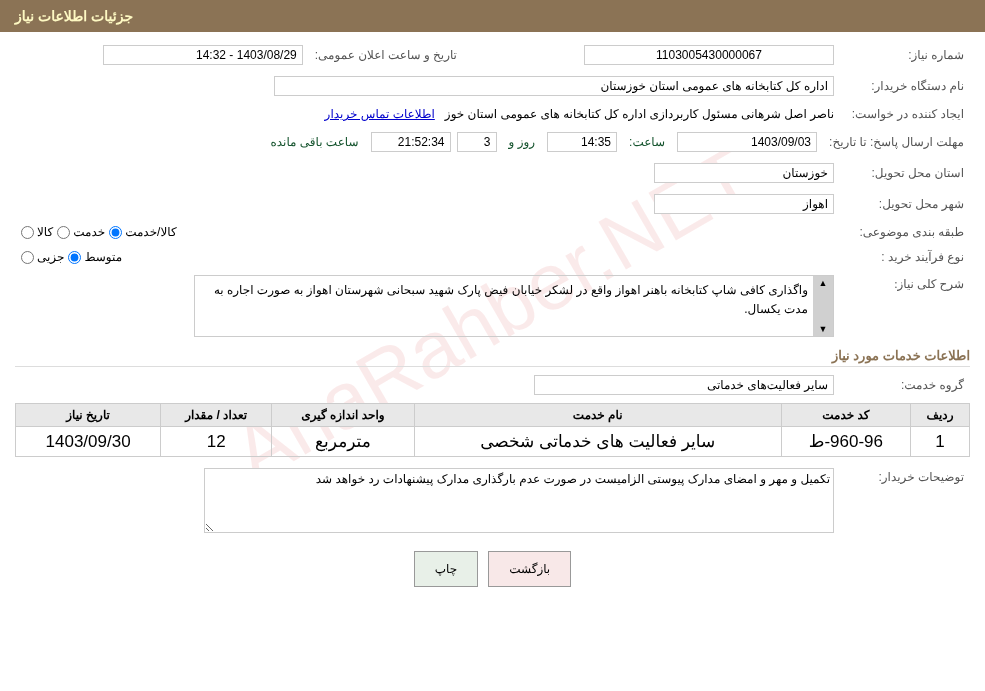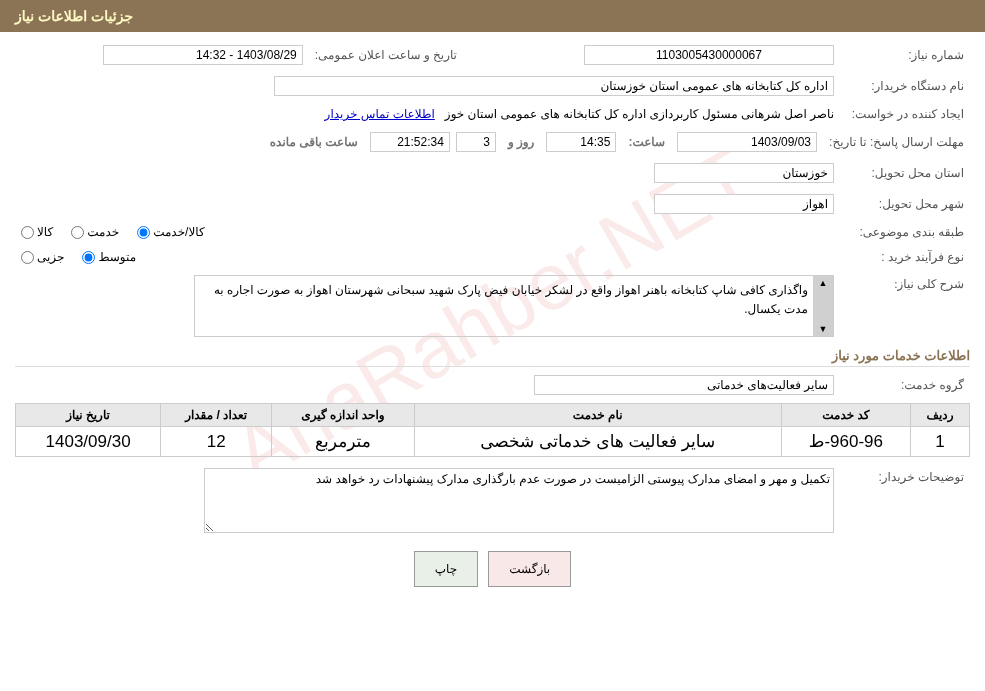--- a/index.html
+++ b/index.html
@@ -56,21 +56,21 @@
       font-family: Tahoma, Arial, sans-serif;
       font-size: 12px;
       direction: rtl;
     }
     .value-cell {
       text-align: right;
     }
     .input-code { width: 250px; text-align: center; }
     .input-date { width: 140px; }
     .blue-link { color: #0000cc; text-decoration: underline; cursor: pointer; }
-    .radio-row { display: flex; align-items: center; gap: 18px; flex-direction: row-reverse; }
+    .radio-row { display: flex; align-items: center; gap: 4px; flex-direction: row-reverse; }
     .radio-item { display: flex; align-items: center; gap: 3px; }
     .services-table {
       width: 100%;
       border-collapse: collapse;
       margin-top: 5px;
     }
     .services-table th {
       background: #e8e8e8;
       border: 1px solid #ccc;
       padding: 4px 6px;
@@ -127,23 +127,23 @@
       width: 630px;
       height: 65px;
       border: 1px solid #ccc;
       resize: vertical;
       font-family: Tahoma, Arial, sans-serif;
       font-size: 12px;
       direction: rtl;
       padding: 3px;
     }
     .inline-label {
-      color: #737373;
+      color: #14532d;
       white-space: nowrap;
-      font-weight: bold;
+      font-weight: normal;
       padding: 3px 6px;
     }
   </style>
 </head>
 <body>
 
 <div class="page-container">
   <div class="header-bar">
     <span>جزئیات اطلاعات نیاز</span>
   </div>

